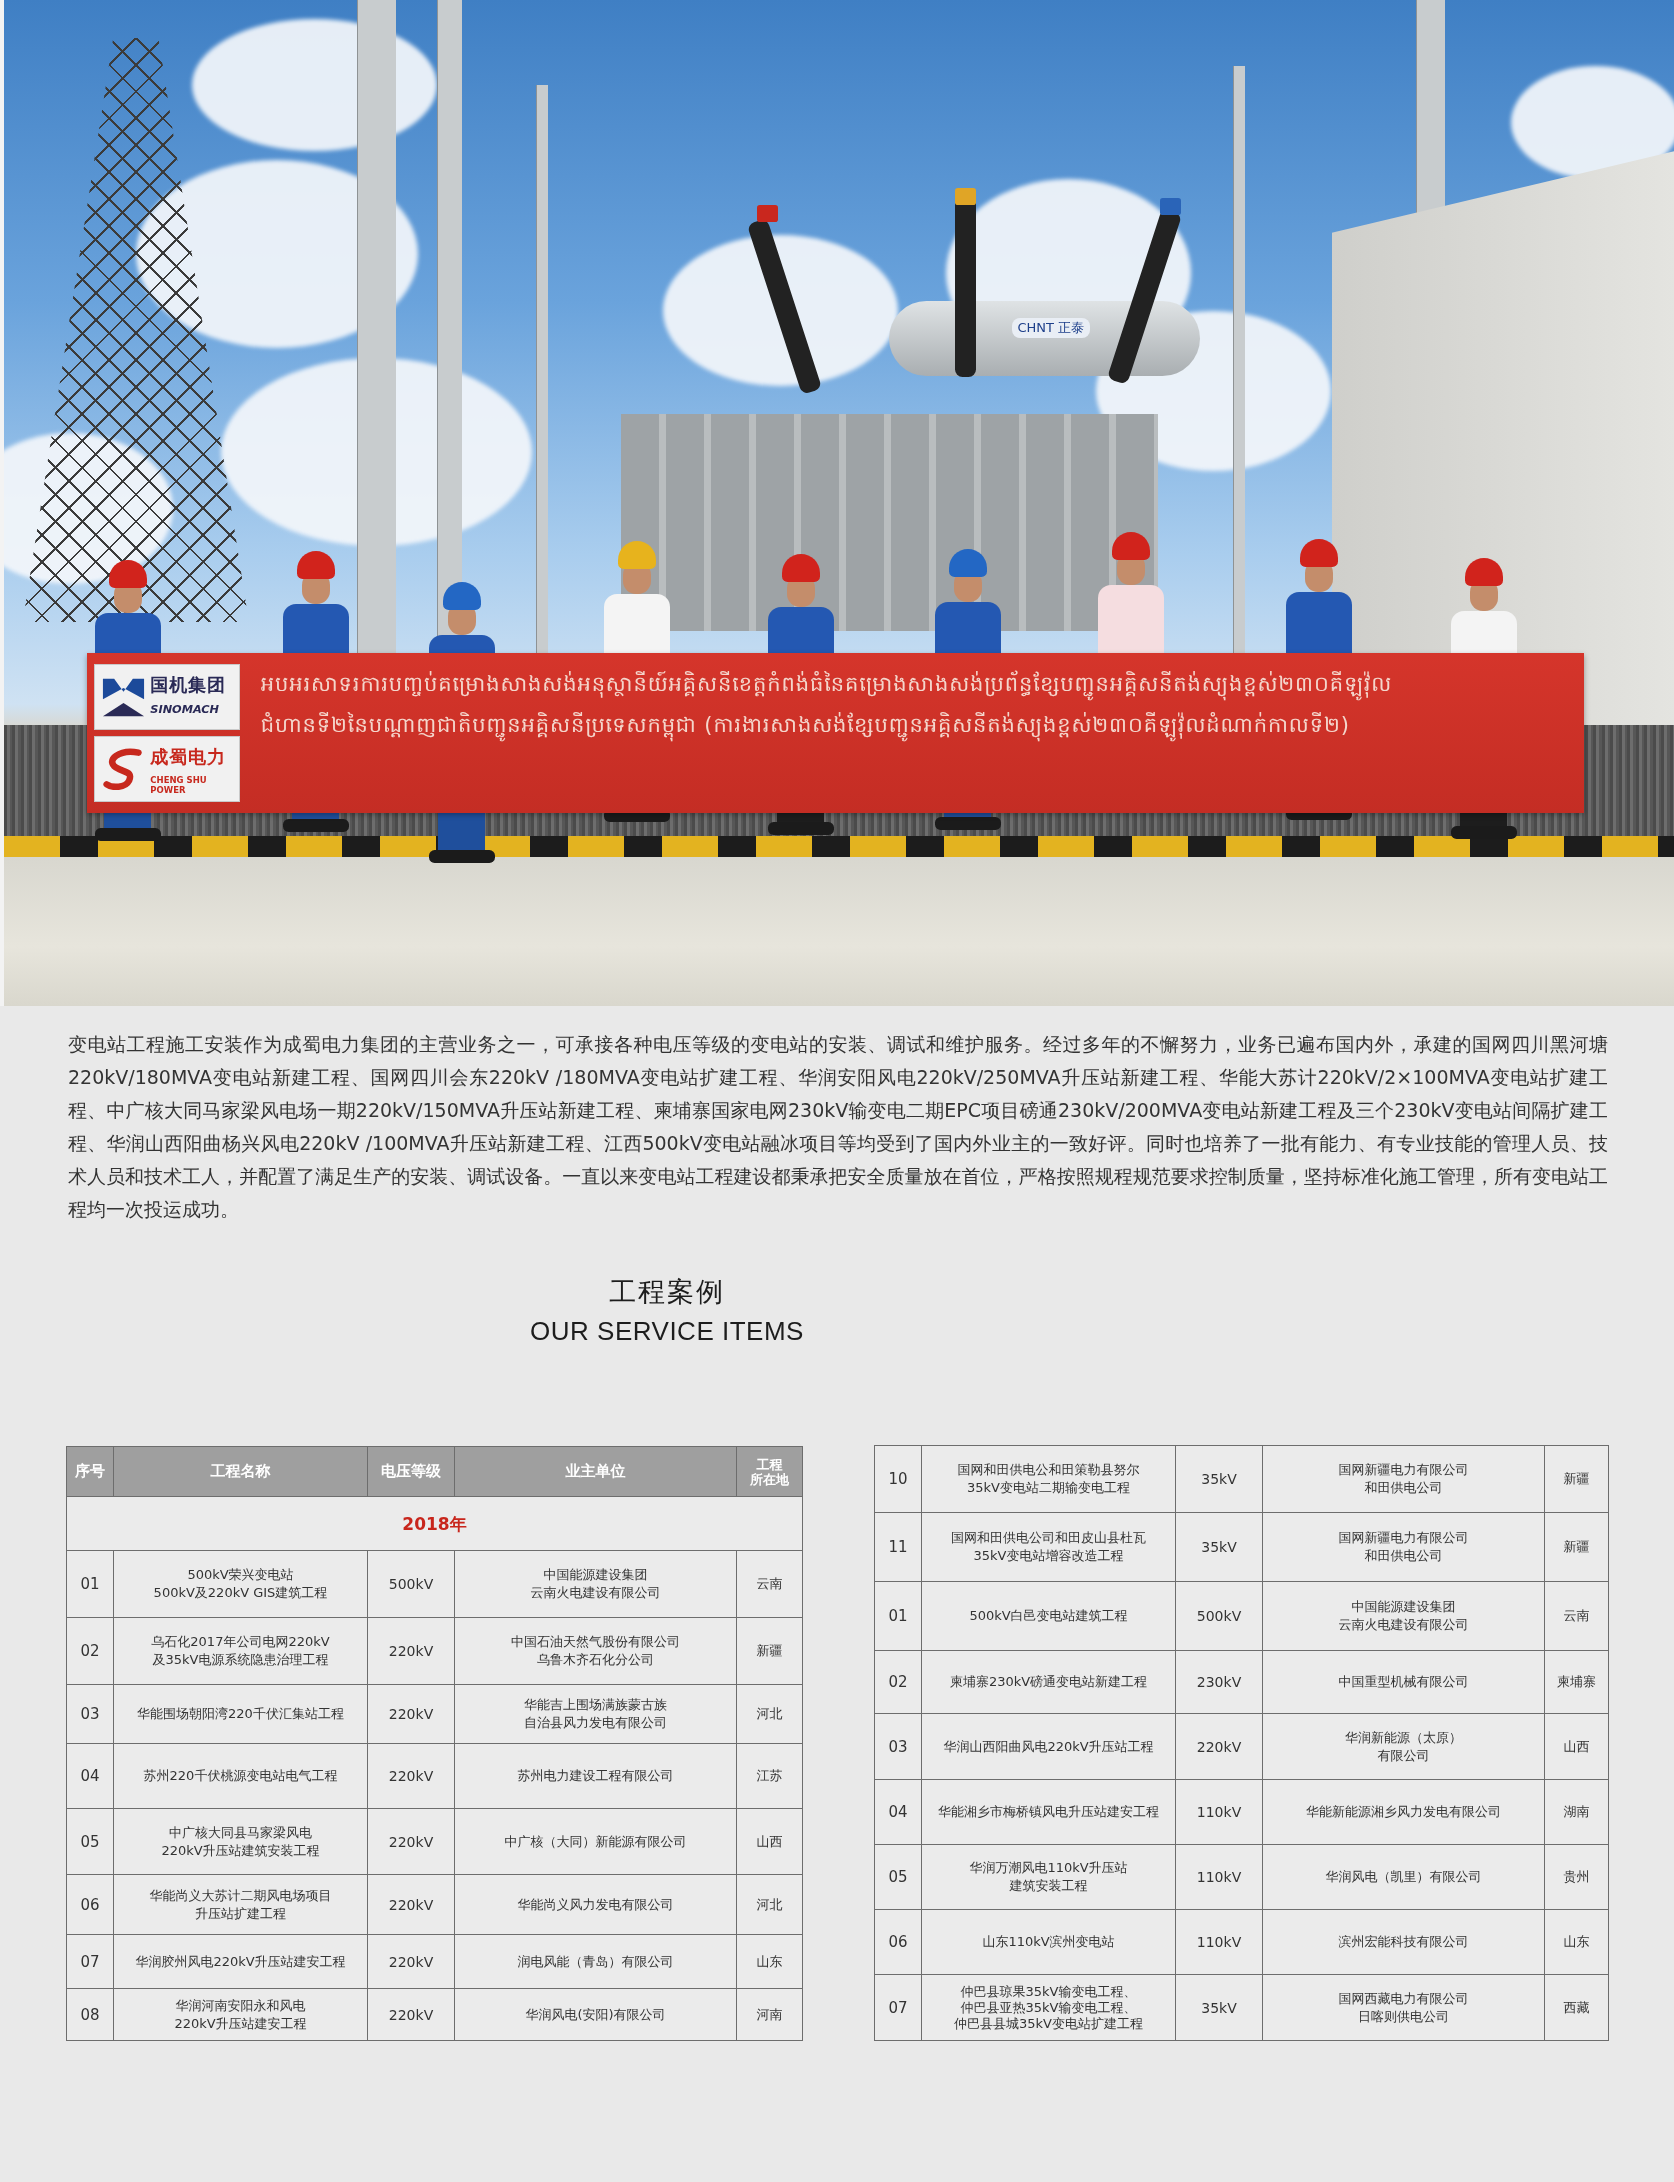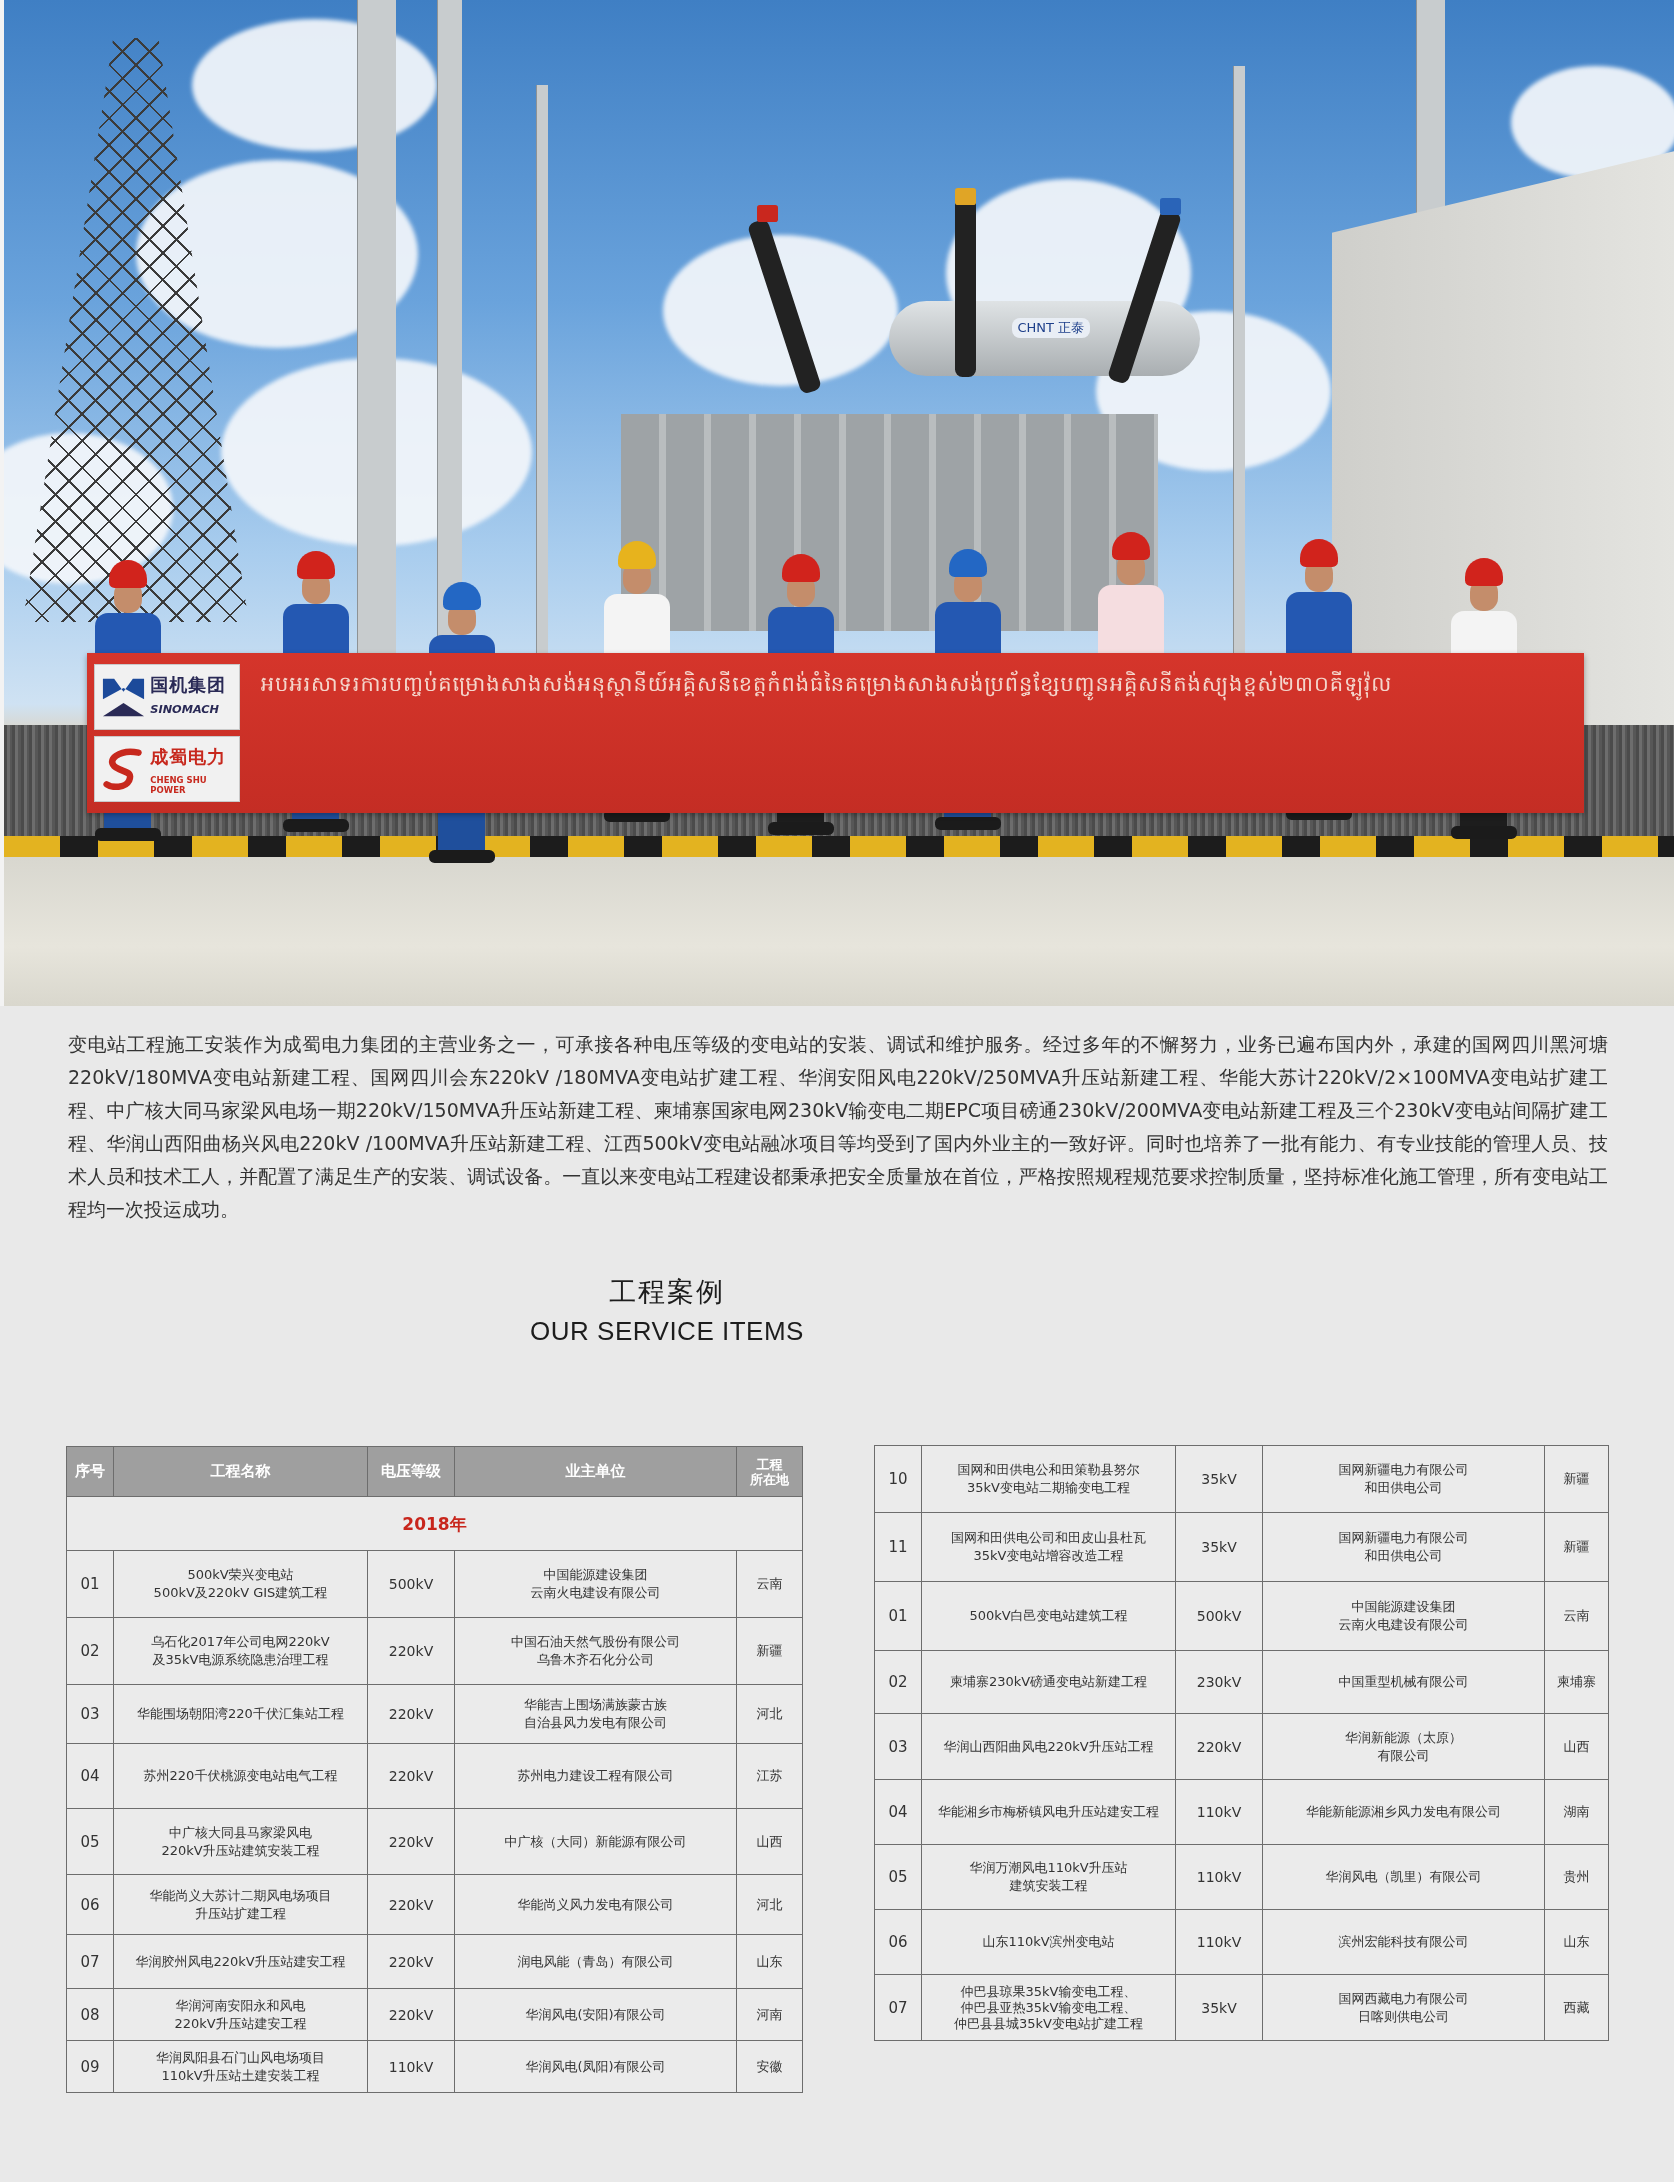--- a/index.html
+++ b/index.html
@@ -190,20 +190,21 @@
       </div>
       <div class="logo-card bot">
         <svg class="logo-mark" viewBox="0 0 48 46">
           <path d="M40 6 C20 2 4 14 16 22 C26 28 34 26 30 36 C26 44 12 44 6 40" fill="none" stroke="#c7281d" stroke-width="7" stroke-linecap="round"></path>
         </svg>
         <span class="logo-cn red">成蜀电力</span>
         <span class="logo-en red">CHENG SHU POWER</span>
       </div>
     </div>
     <div class="banner-khmer l1">អបអរសាទរការបញ្ចប់គម្រោងសាងសង់អនុស្ថានីយ៍អគ្គិសនីខេត្តកំពង់ធំនៃគម្រោងសាងសង់ប្រព័ន្ធខ្សែបញ្ជូនអគ្គិសនីតង់ស្យុងខ្ពស់២៣០គីឡូវ៉ុល</div>
+    <div class="banner-khmer l2">ជំហានទី២នៃបណ្តាញជាតិបញ្ជូនអគ្គិសនីប្រទេសកម្ពុជា (ការងារសាងសង់ខ្សែបញ្ជូនអគ្គិសនីតង់ស្យុងខ្ពស់២៣០គីឡូវ៉ុលដំណាក់កាលទី២)</div>
   </div>
 </div>
 
 <p class="intro" style="margin:0;">变电站工程施工安装作为成蜀电力集团的主营业务之一，可承接各种电压等级的变电站的安装、调试和维护服务。经过多年的不懈努力，业务已遍布国内外，承建的国网四川黑河塘220kV/180MVA变电站新建工程、国网四川会东220kV /180MVA变电站扩建工程、华润安阳风电220kV/250MVA升压站新建工程、华能大苏计220kV/2×100MVA变电站扩建工程、中广核大同马家梁风电场一期220kV/150MVA升压站新建工程、柬埔寨国家电网230kV输变电二期EPC项目磅通230kV/200MVA变电站新建工程及三个230kV变电站间隔扩建工程、华润山西阳曲杨兴风电220kV /100MVA升压站新建工程、江西500kV变电站融冰项目等均受到了国内外业主的一致好评。同时也培养了一批有能力、有专业技能的管理人员、技术人员和技术工人，并配置了满足生产的安装、调试设备。一直以来变电站工程建设都秉承把安全质量放在首位，严格按照规程规范要求控制质量，坚持标准化施工管理，所有变电站工程均一次投运成功。</p>
 
 <div class="section-title cn">工程案例</div>
 <div class="section-title en">OUR SERVICE ITEMS</div>
 
 <table class="cases t-left">
   <colgroup>
@@ -284,28 +285,20 @@
         <td>山东</td>
       </tr>
     <tr style="height:52px">
         <td class="idx">08</td>
         <td class="pre">华润河南安阳永和风电
 220kV升压站建安工程</td>
         <td class="v">220kV</td>
         <td class="pre">华润风电(安阳)有限公司</td>
         <td>河南</td>
       </tr>
-    <tr style="height:52px">
-        <td class="idx">09</td>
-        <td class="pre">华润凤阳县石门山风电场项目
-110kV升压站土建安装工程</td>
-        <td class="v">110kV</td>
-        <td class="pre">华润风电(凤阳)有限公司</td>
-        <td>安徽</td>
-      </tr>
   </tbody>
 </table>
 
 <table class="cases t-right">
   <colgroup>
       <col style="width:47px">
       <col style="width:254px">
       <col style="width:87px">
       <col style="width:282px">
       <col style="width:64px">

